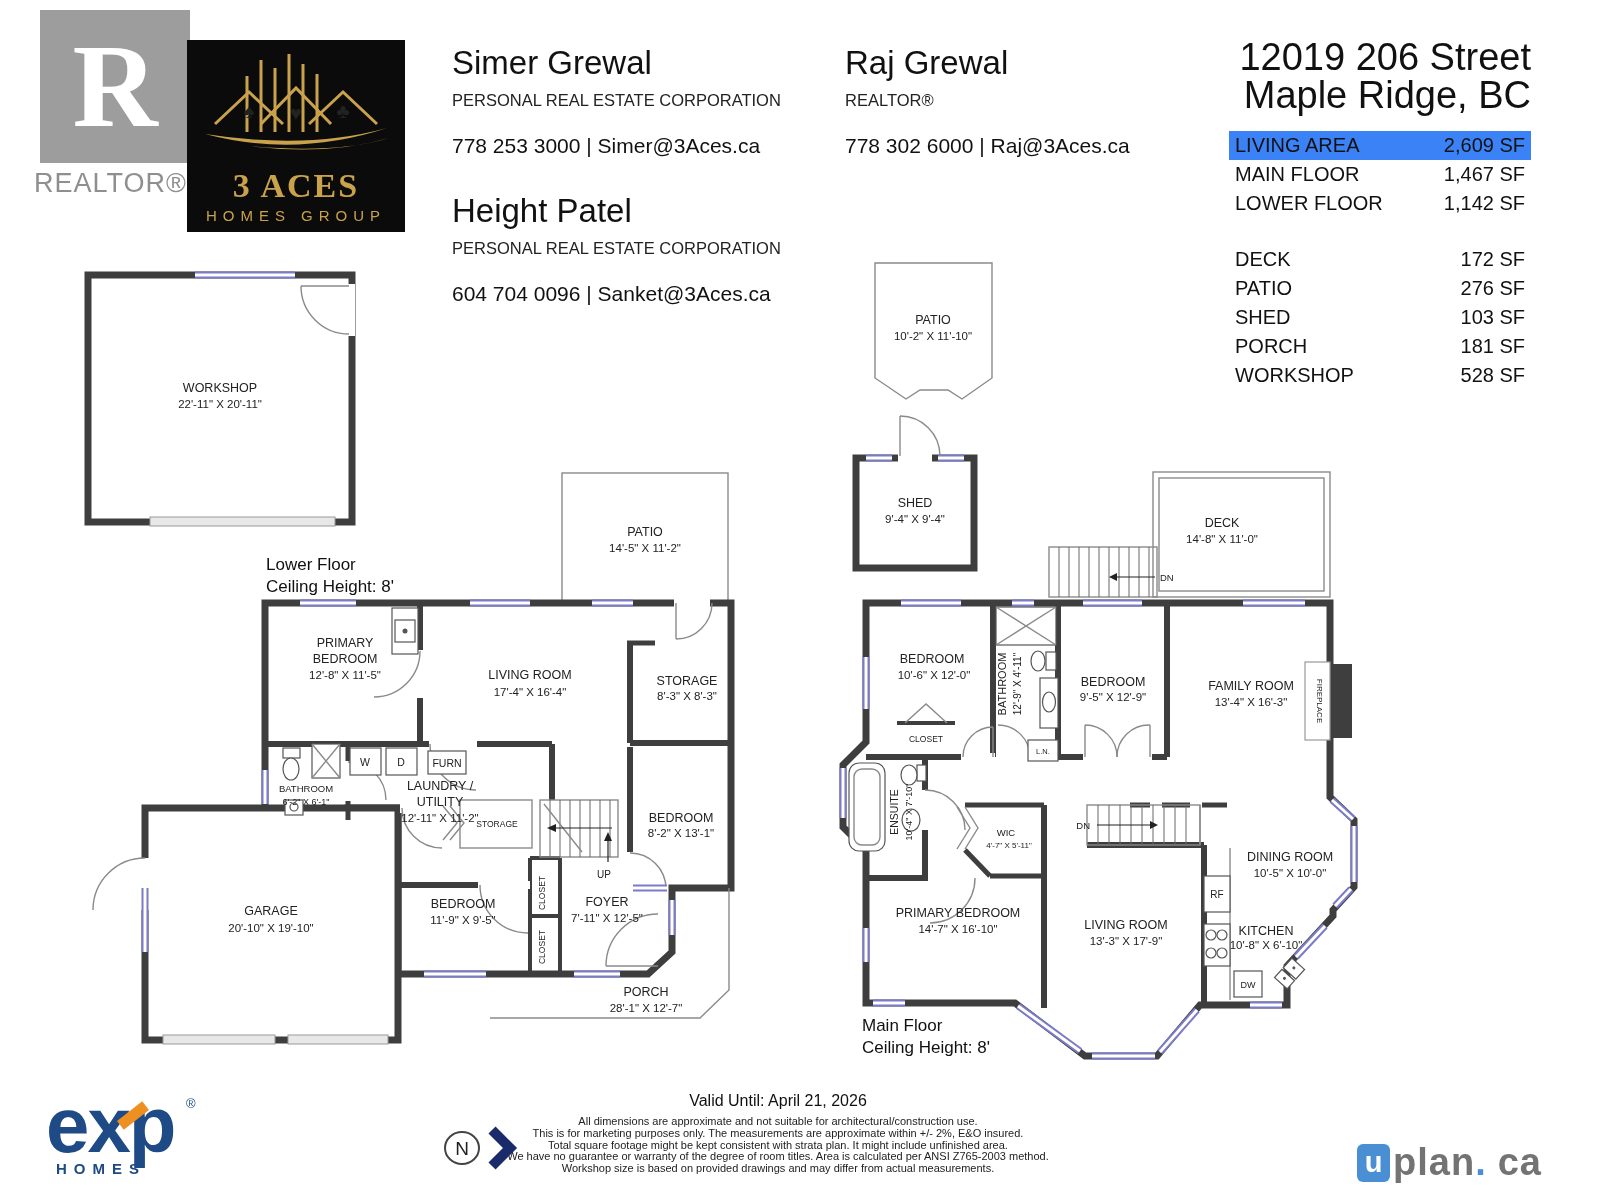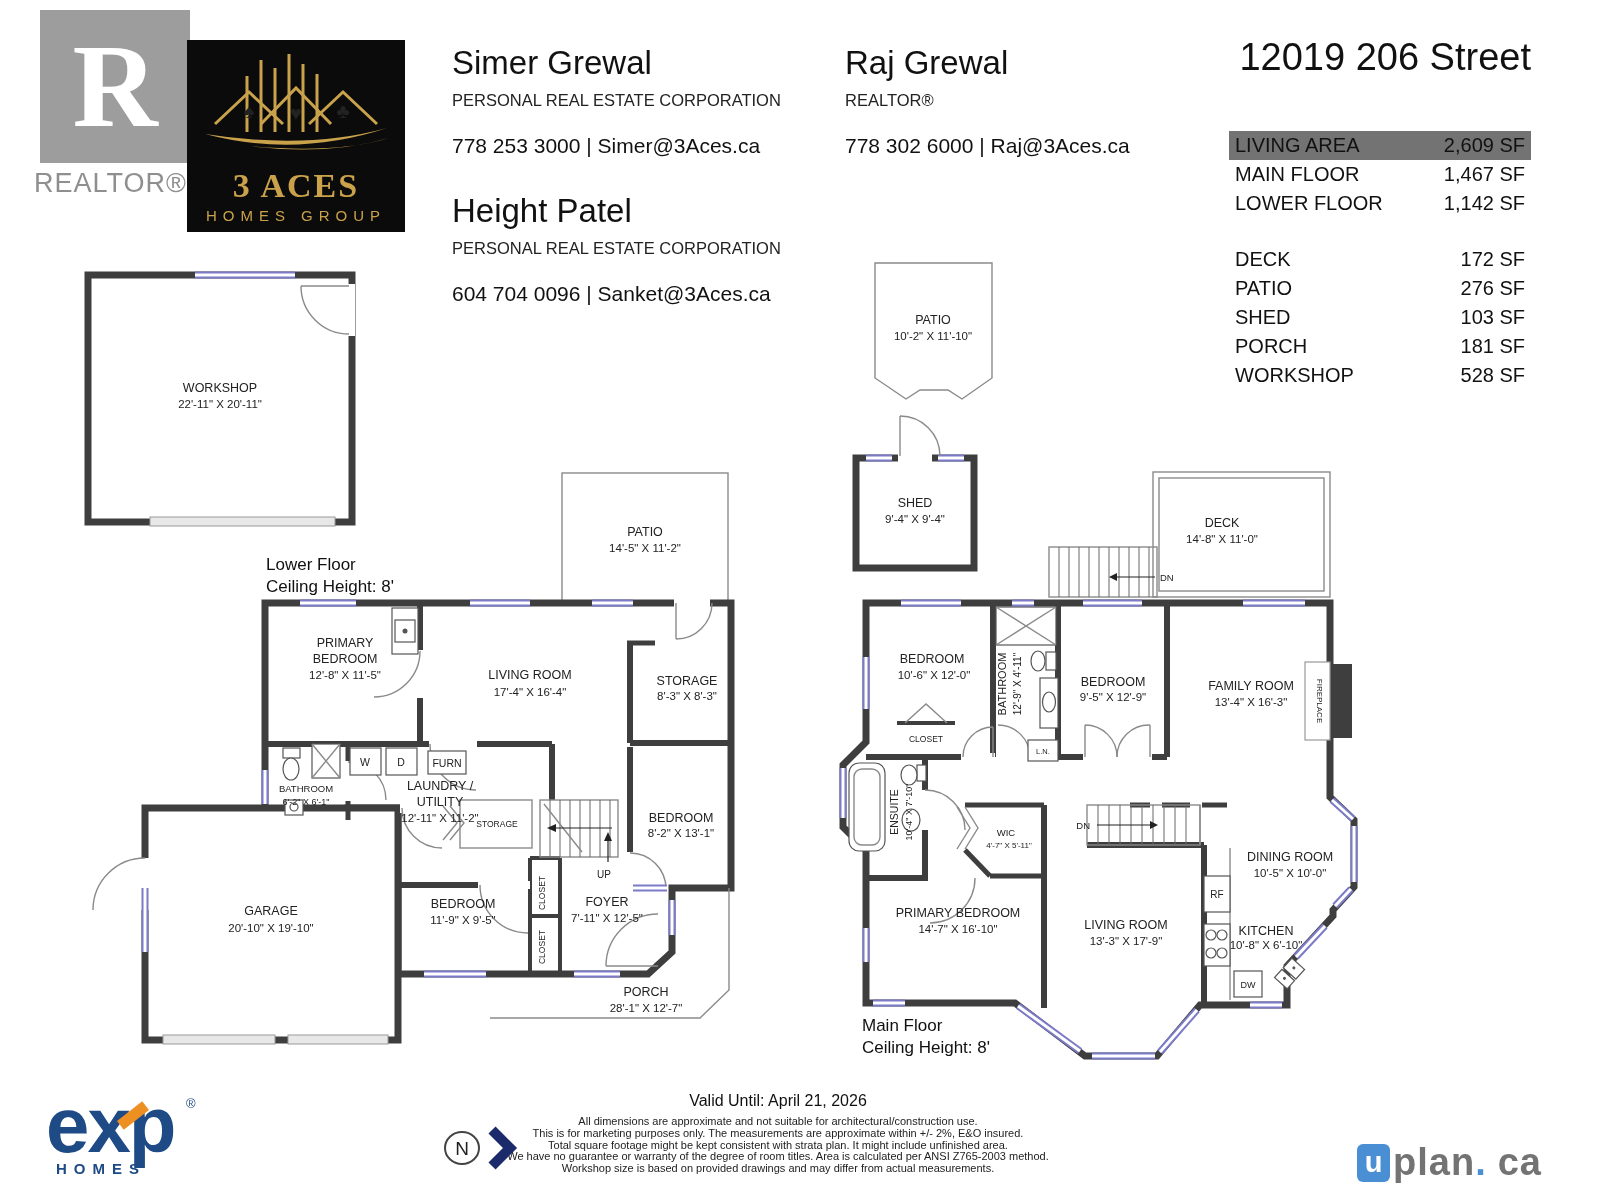--- a/index.html
+++ b/index.html
@@ -17,21 +17,21 @@
   .aces-name{font-family:"Liberation Serif",serif;font-weight:bold;font-size:34px;letter-spacing:2px;line-height:1;}
   .aces-sub{font-size:15px;letter-spacing:6px;margin-top:4px;}
   .agent{width:400px;}
   .agent .nm{font-size:33px;color:#111;}
   .agent .tt{font-size:16.5px;margin-top:9px;color:#222;}
   .agent .ct{font-size:21px;margin-top:24px;color:#111;}
   .addr{left:1128px;top:38px;width:403px;text-align:right;font-size:38px;line-height:38px;color:#111;}
   table.areas{position:absolute;left:1229px;border-collapse:collapse;width:302px;font-size:20px;color:#111;}
   table.areas td{height:29px;padding:0 6px;white-space:nowrap;}
   table.areas td.v{text-align:right;}
-  table.areas tr.hd{background:#737373;}
+  table.areas tr.hd{background:#3b82f6;}
   
   .valid{left:478px;top:1092px;width:600px;text-align:center;font-size:16px;color:#111;}
   .disc{left:448px;top:1116px;width:660px;text-align:center;font-size:11px;line-height:11.8px;color:#222;}
   .exp-word{left:46px;top:1086px;font-size:78px;font-weight:bold;color:#1e4a85;letter-spacing:-2px;line-height:1;}
   .exp-accent{left:117px;top:1110px;width:32px;height:11px;background:#ee8f22;transform:rotate(-38deg);}
   .exp-reg{left:186px;top:1096px;font-size:13px;color:#1e4a85;}
   .exp-sub{left:56px;top:1160px;font-size:15px;letter-spacing:7px;color:#1e4a85;font-weight:bold;}
   .uplan{left:1357px;top:1141px;display:flex;align-items:center;}
   .uplan .ubox{width:33px;height:38px;background:#4a8fd4;border-radius:6px;display:flex;align-items:center;justify-content:center;
     color:#fff;font-weight:bold;font-size:29px;}
@@ -437,20 +437,21 @@
     <div class="ct">778 302 6000 | Raj@3Aces.ca</div>
   </div>
   <div class="abs agent" style="left:452px;top:192px;">
     <div class="nm">Height Patel</div>
     <div class="tt">PERSONAL REAL ESTATE CORPORATION</div>
     <div class="ct">604 704 0096 | Sanket@3Aces.ca</div>
   </div>
 
   <div class="abs addr">
     <div>12019 206 Street</div>
+    <div>Maple Ridge, BC</div>
   </div>
 
   <table class="areas" style="top:131px;">
     <tbody>
         <tr class="hd">
       <td>LIVING AREA</td>
       <td class="v">2,609 SF</td>
         </tr>
     <tr>
       <td>MAIN FLOOR</td>

